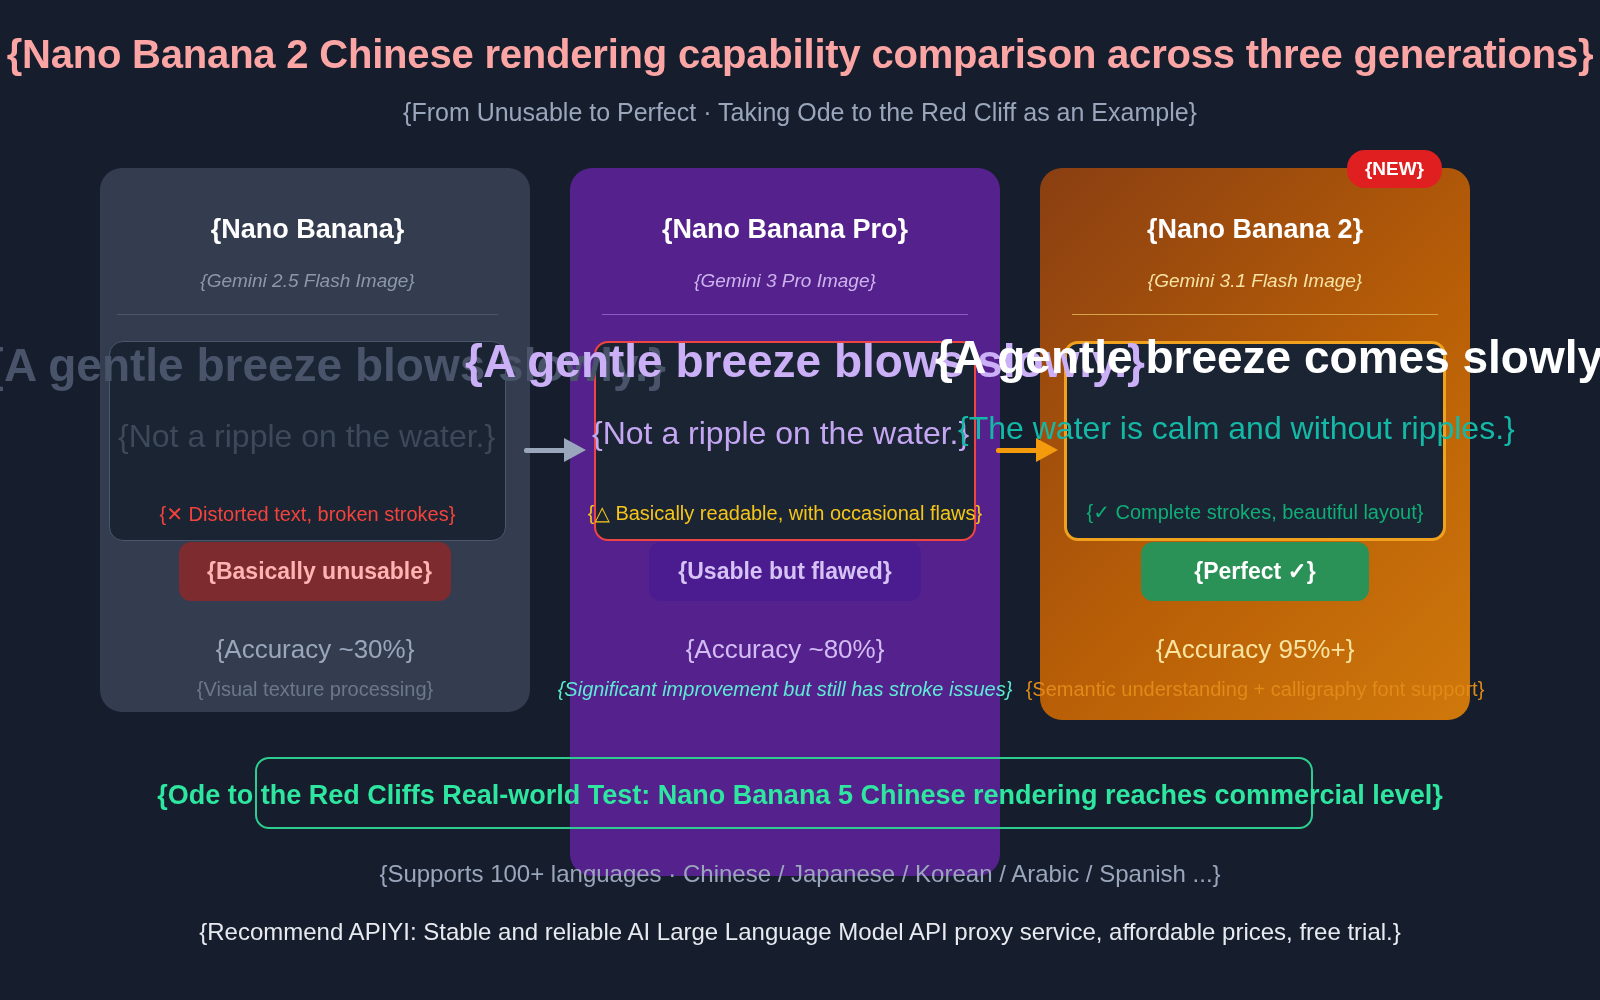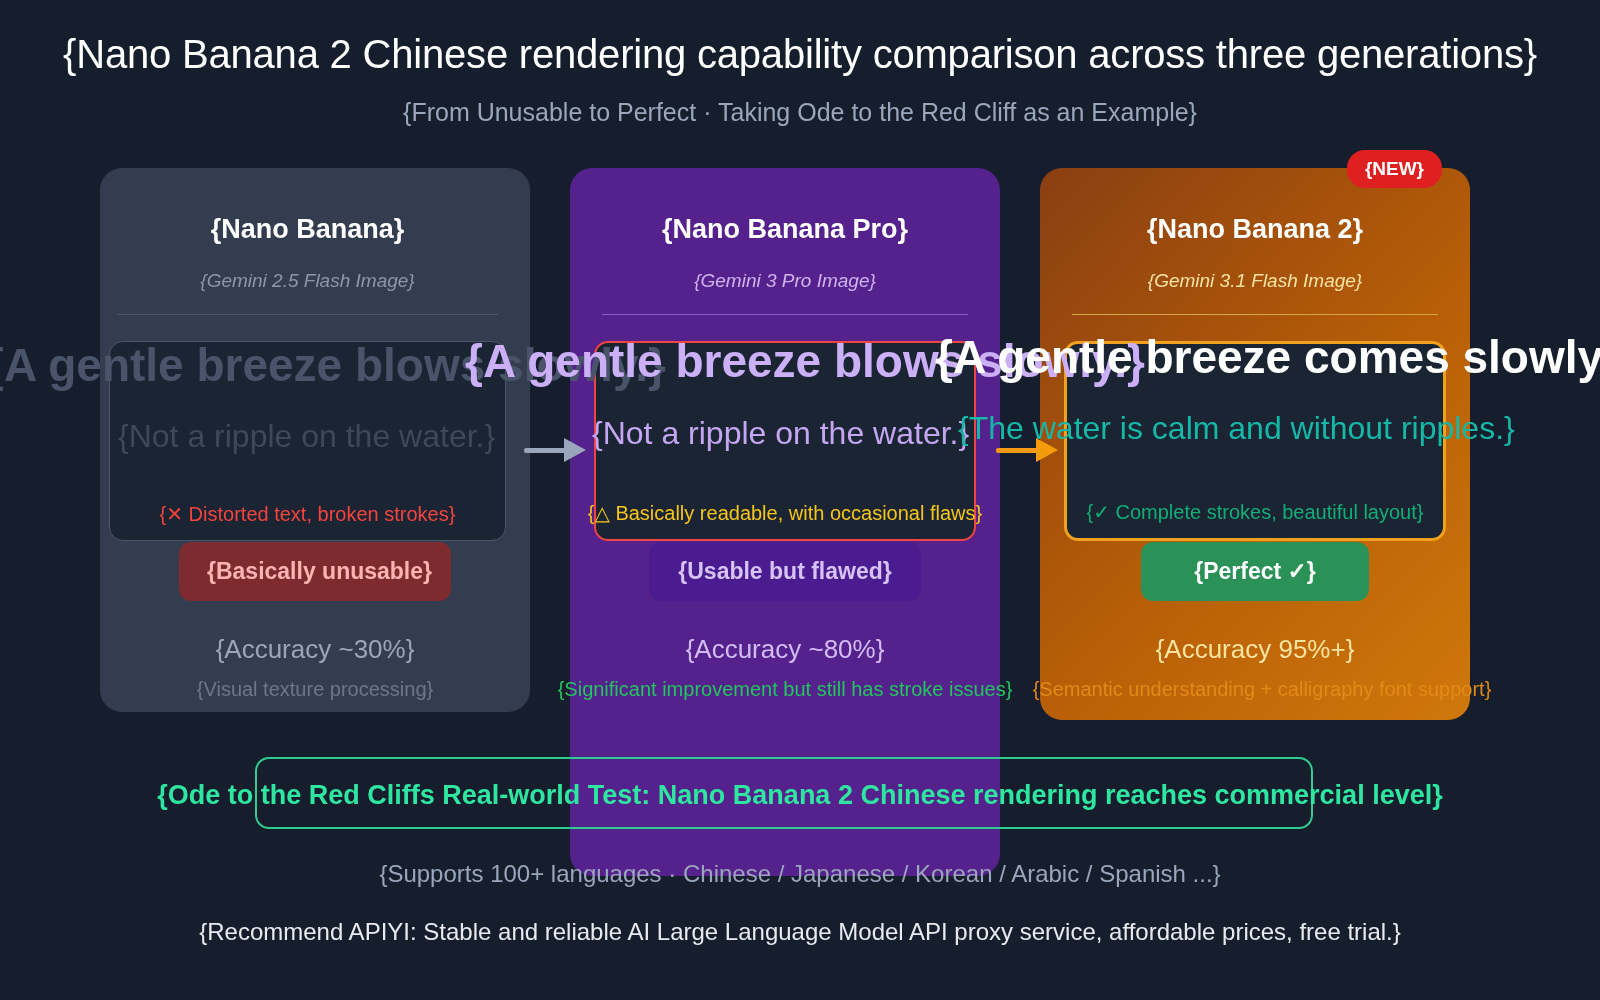--- a/index.html
+++ b/index.html
@@ -8,21 +8,21 @@
     background:#161e2d;
     font-family:"Liberation Sans",sans-serif;
     color:#e8eaf0;
   }
   .stage{position:absolute;inset:0;overflow:hidden;}
 
   
   .title{
     position:absolute;top:32px;left:50%;transform:translateX(-50%);
     white-space:nowrap;
-    font-size:40px;font-weight:normal;color:#ffffff;letter-spacing:-0.2px;
+    font-size:40px;font-weight:bold;color:#fca5a5;letter-spacing:-0.2px;
   }
   .subtitle{
     position:absolute;top:98px;left:50%;transform:translateX(-50%);
     white-space:nowrap;font-size:25px;color:#9aa6bb;
   }
 
   
   .cards{position:absolute;top:168px;left:0;width:1600px;height:550px;}
   .card{
     position:absolute;top:0;width:430px;height:546px;border-radius:22px;
@@ -94,22 +94,22 @@
   }
   .c1 .acc{color:#9aa6bb;}
   .c2 .acc{color:#d2bcf5;}
   .c3 .acc{color:#f8e49f;}
 
   .foot-note{
     position:absolute;top:510px;left:50%;transform:translateX(-50%);
     font-size:20px;white-space:nowrap;
   }
   .c1 .foot-note{color:#6c7789;}
-  .c2 .foot-note{color:#22c55e;}
-  .c3 .foot-note{color:#e08a18;margin-left:7px;}
+  .c2 .foot-note{color:#5eead4;font-style:italic;}
+  .c3 .foot-note{color:#e08a18;}
 
   .new-badge{
     position:absolute;top:-18px;right:28px;
     background:#e02020;color:#ffffff;border-radius:18px;
     font-size:19px;font-weight:bold;padding:8px 18px;white-space:nowrap;
   }
 
   
   .arrow{position:absolute;height:24px;}
   .arrow .shaft{position:absolute;top:10px;left:0;height:5px;border-radius:2px;}
@@ -198,18 +198,18 @@
   <div class="arrow a1">
     <div class="shaft"></div>
     <div class="head"></div>
   </div>
   <div class="arrow a2">
     <div class="shaft"></div>
     <div class="head"></div>
   </div>
 
   <div class="conclusion-box"></div>
-  <div class="conclusion-text">{Ode to the Red Cliffs Real-world Test: Nano Banana 2 Chinese rendering reaches commercial level}</div>
+  <div class="conclusion-text">{Ode to the Red Cliffs Real-world Test: Nano Banana 5 Chinese rendering reaches commercial level}</div>
 
   <div class="f1">{Supports 100+ languages · Chinese / Japanese / Korean / Arabic / Spanish ...}</div>
   <div class="f2">{Recommend APIYI: Stable and reliable AI Large Language Model API proxy service, affordable prices, free trial.}</div>
 
 </div>
 
 </body></html>

